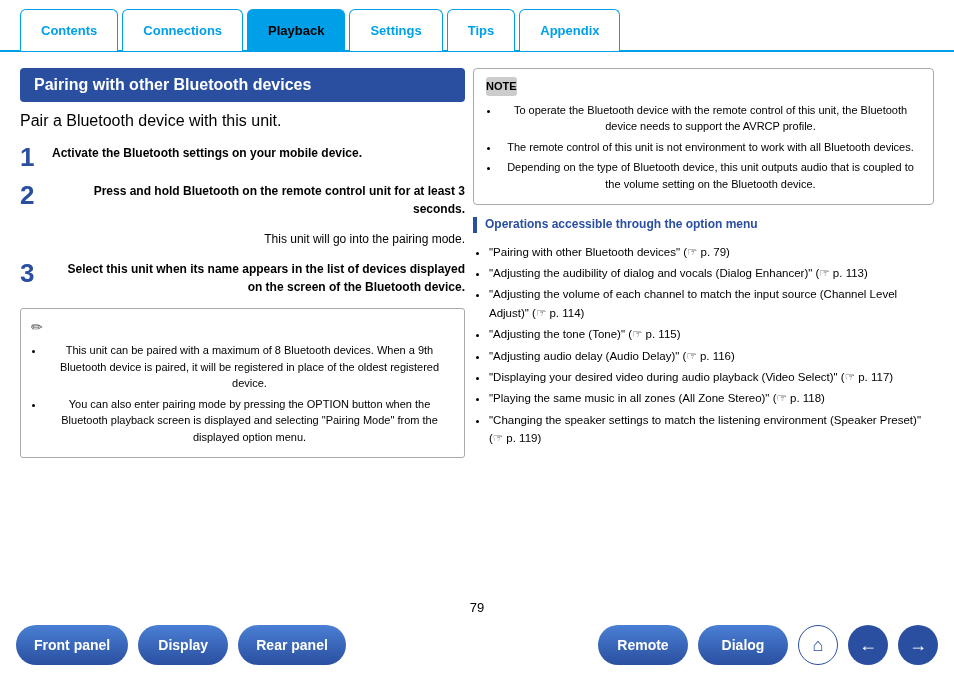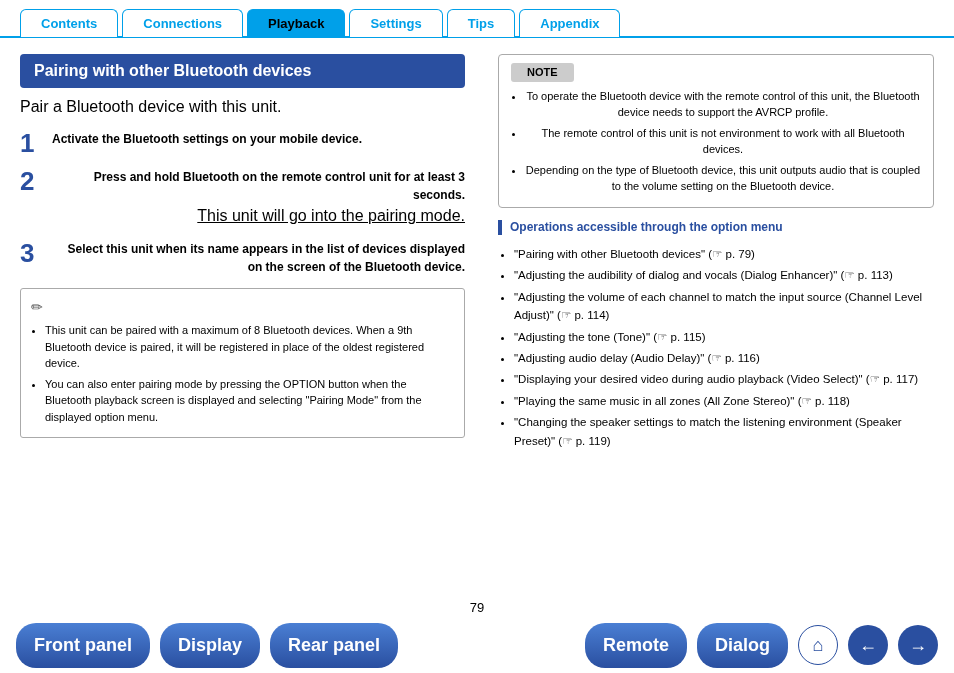--- a/index.html
+++ b/index.html
@@ -15,42 +15,42 @@
 
     
     .top-nav {
       display: flex;
       align-items: flex-end;
       padding: 8px 20px 0 20px;
       border-bottom: 2px solid #00a0e9;
       gap: 4px;
     }
     .tab {
-      padding: 6px 20px;
+      padding: 13px 20px;
       border: 1.5px solid #00a0e9;
       border-bottom: none;
       border-radius: 6px 6px 0 0;
       background: #fff;
       color: #00a0e9;
       font-size: 13px;
       font-weight: bold;
       cursor: pointer;
       position: relative;
       bottom: -1px;
     }
     .tab.active {
       background: #00a0e9;
       color: #000000;
     }
 
     
     .main-content {
       display: flex;
       padding: 16px 20px 80px 20px;
-      gap: 33px;
+      gap: 8px;
     }
 
     
     .left-col {
       flex: 0 0 445px;
     }
 
     
     .right-col {
       flex: 1;
@@ -89,24 +89,23 @@
     }
     .step-text {
       font-size: 12px;
       line-height: 1.5;
       text-align: right;
     }
     .step-text strong {
       font-weight: bold;
     }
     .step-sub {
-      font-size: 16px;
-      margin-top: 0;
-      color: #000;
-      text-decoration: underline;
+      font-size: 12px;
+      margin-top: 12px;
+      color: #000;
     }
 
     
     .pencil-box {
       border: 1px solid #aaa;
       border-radius: 3px;
       padding: 8px 10px;
       margin-top: 10px;
       font-size: 11px;
       line-height: 1.5;
@@ -115,37 +114,38 @@
     .pencil-icon {
       font-size: 14px;
       margin-bottom: 4px;
       color: #555;
     }
     .pencil-box ul {
       padding-left: 14px;
     }
     .pencil-box ul li {
       margin-bottom: 4px;
+      text-align: center;
     }
 
     
     .note-box {
       border: 1.5px solid #aaa;
       border-radius: 4px;
       padding: 8px 12px;
       margin-bottom: 12px;
       font-size: 11px;
       line-height: 1.5;
     }
     .note-label {
       background: #ccc;
       display: inline-block;
       font-size: 11px;
       font-weight: bold;
-      padding: 1px 16px;
+      padding: 1px 0;
       border-radius: 3px;
       margin-bottom: 6px;
       color: #000;
     }
     .note-box ul {
       padding-left: 14px;
       text-align: center;
     }
     .note-box ul li {
       margin-bottom: 4px;
@@ -192,21 +192,21 @@
       align-items: center;
       padding: 0 16px;
       gap: 10px;
     }
     .bottom-btn {
       background: linear-gradient(180deg, #4a7fd4 0%, #2a4fa0 100%);
       color: #fff;
       border: none;
       border-radius: 20px;
       padding: 12px 18px;
-      font-size: 18px;
+      font-size: 14px;
       font-weight: bold;
       cursor: pointer;
       min-width: 90px;
       text-align: center;
     }
     .bottom-spacer { flex: 1; }
     .nav-icon-btn {
       width: 40px;
       height: 40px;
       border-radius: 50%;

